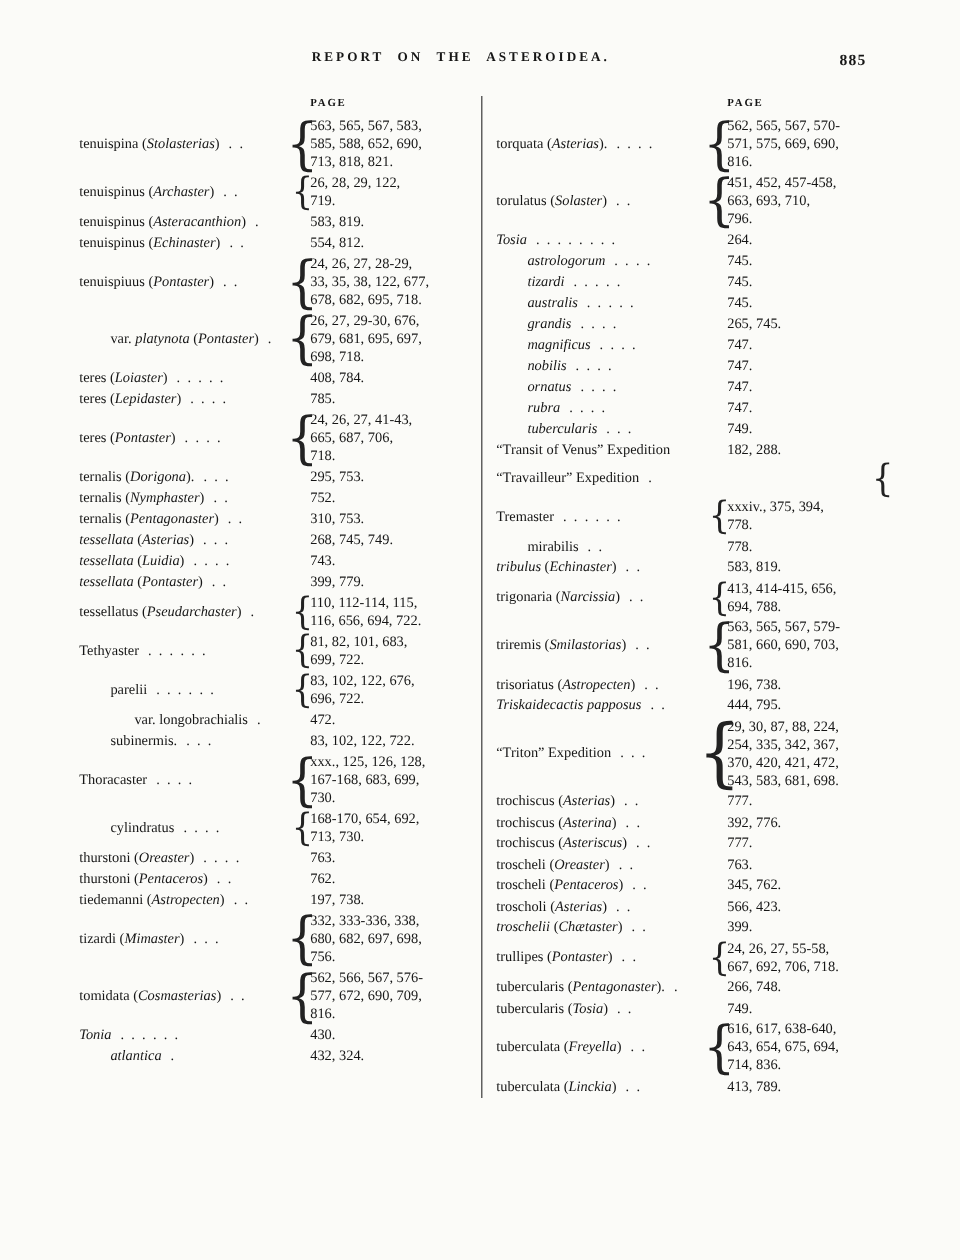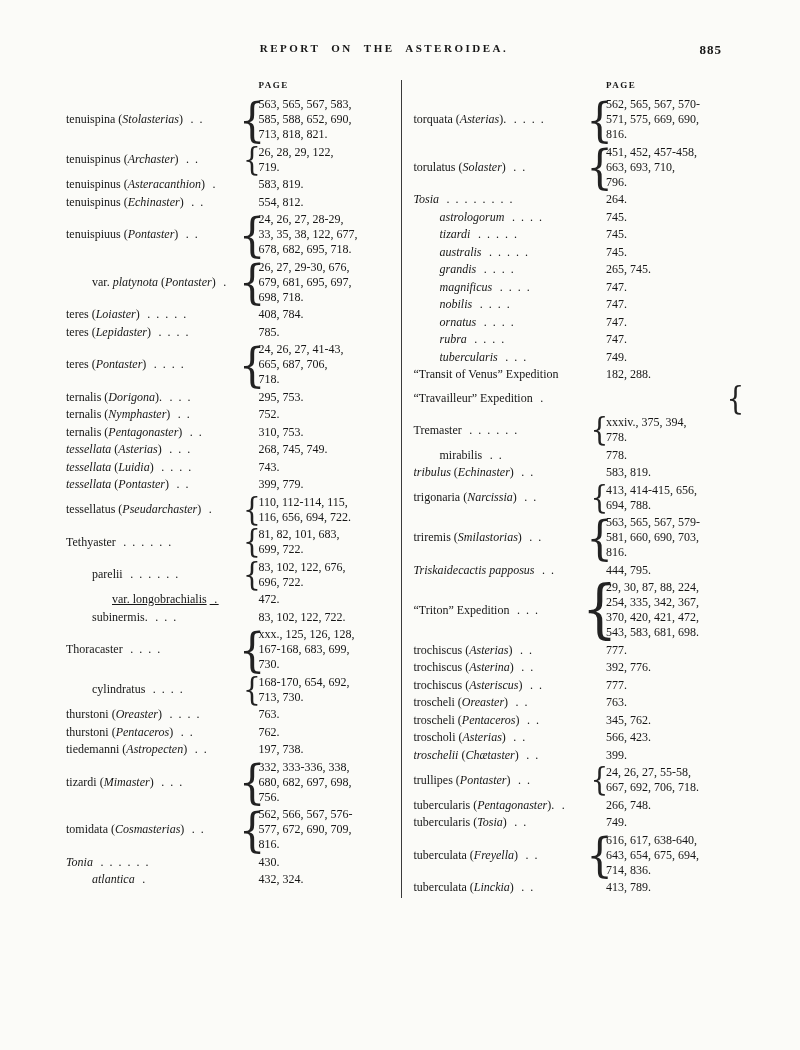--- a/index.html
+++ b/index.html
@@ -25,21 +25,21 @@
   .divider { width:1px; background:#3a3a3a; align-self:stretch; }
   .col-head { height:14px; margin-bottom:3px; display:flex; }
   .col-head .spacer { flex:1; }
   .col-head .page-label {
     width:136px; text-align:left; font-size:9px; font-weight:bold;
     letter-spacing:1.5px;
   }
   .row { display:flex; align-items:center; margin-bottom:2.5px; }
   .name { flex:1; font-size:12px; line-height:14.5px; }
   .ind1 { padding-left:26px; }
-  .ind2 { padding-left:46px;text-decoration:underline; }
+  .ind2 { padding-left:46px; }
   .it { font-style:italic; }
   .dots { margin-left:3px; letter-spacing:1.5px; white-space:nowrap; }
   .brace {
     width:13px; display:flex; align-items:center; justify-content:center;
     line-height:1; overflow:visible; color:#222;
     font-family:"DejaVu Serif",serif; font-weight:400;
   }
   .pages { width:136px; font-size:12px; line-height:15px; }
 </style>
 </head>
@@ -417,20 +417,27 @@
         <div class="row">
           <div class="name"><span>triremis (</span><span class="it">Smilastorias</span><span>)</span><span class="dots"> . .</span></div>
           <div class="brace" style="font-size: 42px; transform: scaleY(1.12);">{</div>
           <div class="pages">
             <div>563, 565, 567, 579-</div>
             <div>581, 660, 690, 703,</div>
             <div>816.</div>
           </div>
         </div>
         <div class="row">
+          <div class="name"><span>trisoriatus (</span><span class="it">Astropecten</span><span>)</span><span class="dots"> . .</span></div>
+          <div class="brace"></div>
+          <div class="pages">
+            <div>196, 738.</div>
+          </div>
+        </div>
+        <div class="row">
           <div class="name"><span class="it">Triskaidecactis papposus</span><span class="dots"> . .</span></div>
           <div class="brace"></div>
           <div class="pages">
             <div>444, 795.</div>
           </div>
         </div>
         <div class="row">
           <div class="name"><span>“Triton” Expedition</span><span class="dots"> . . .</span></div>
           <div class="brace" style="font-size: 56px; transform: scaleY(1.12);">{</div>
           <div class="pages">

